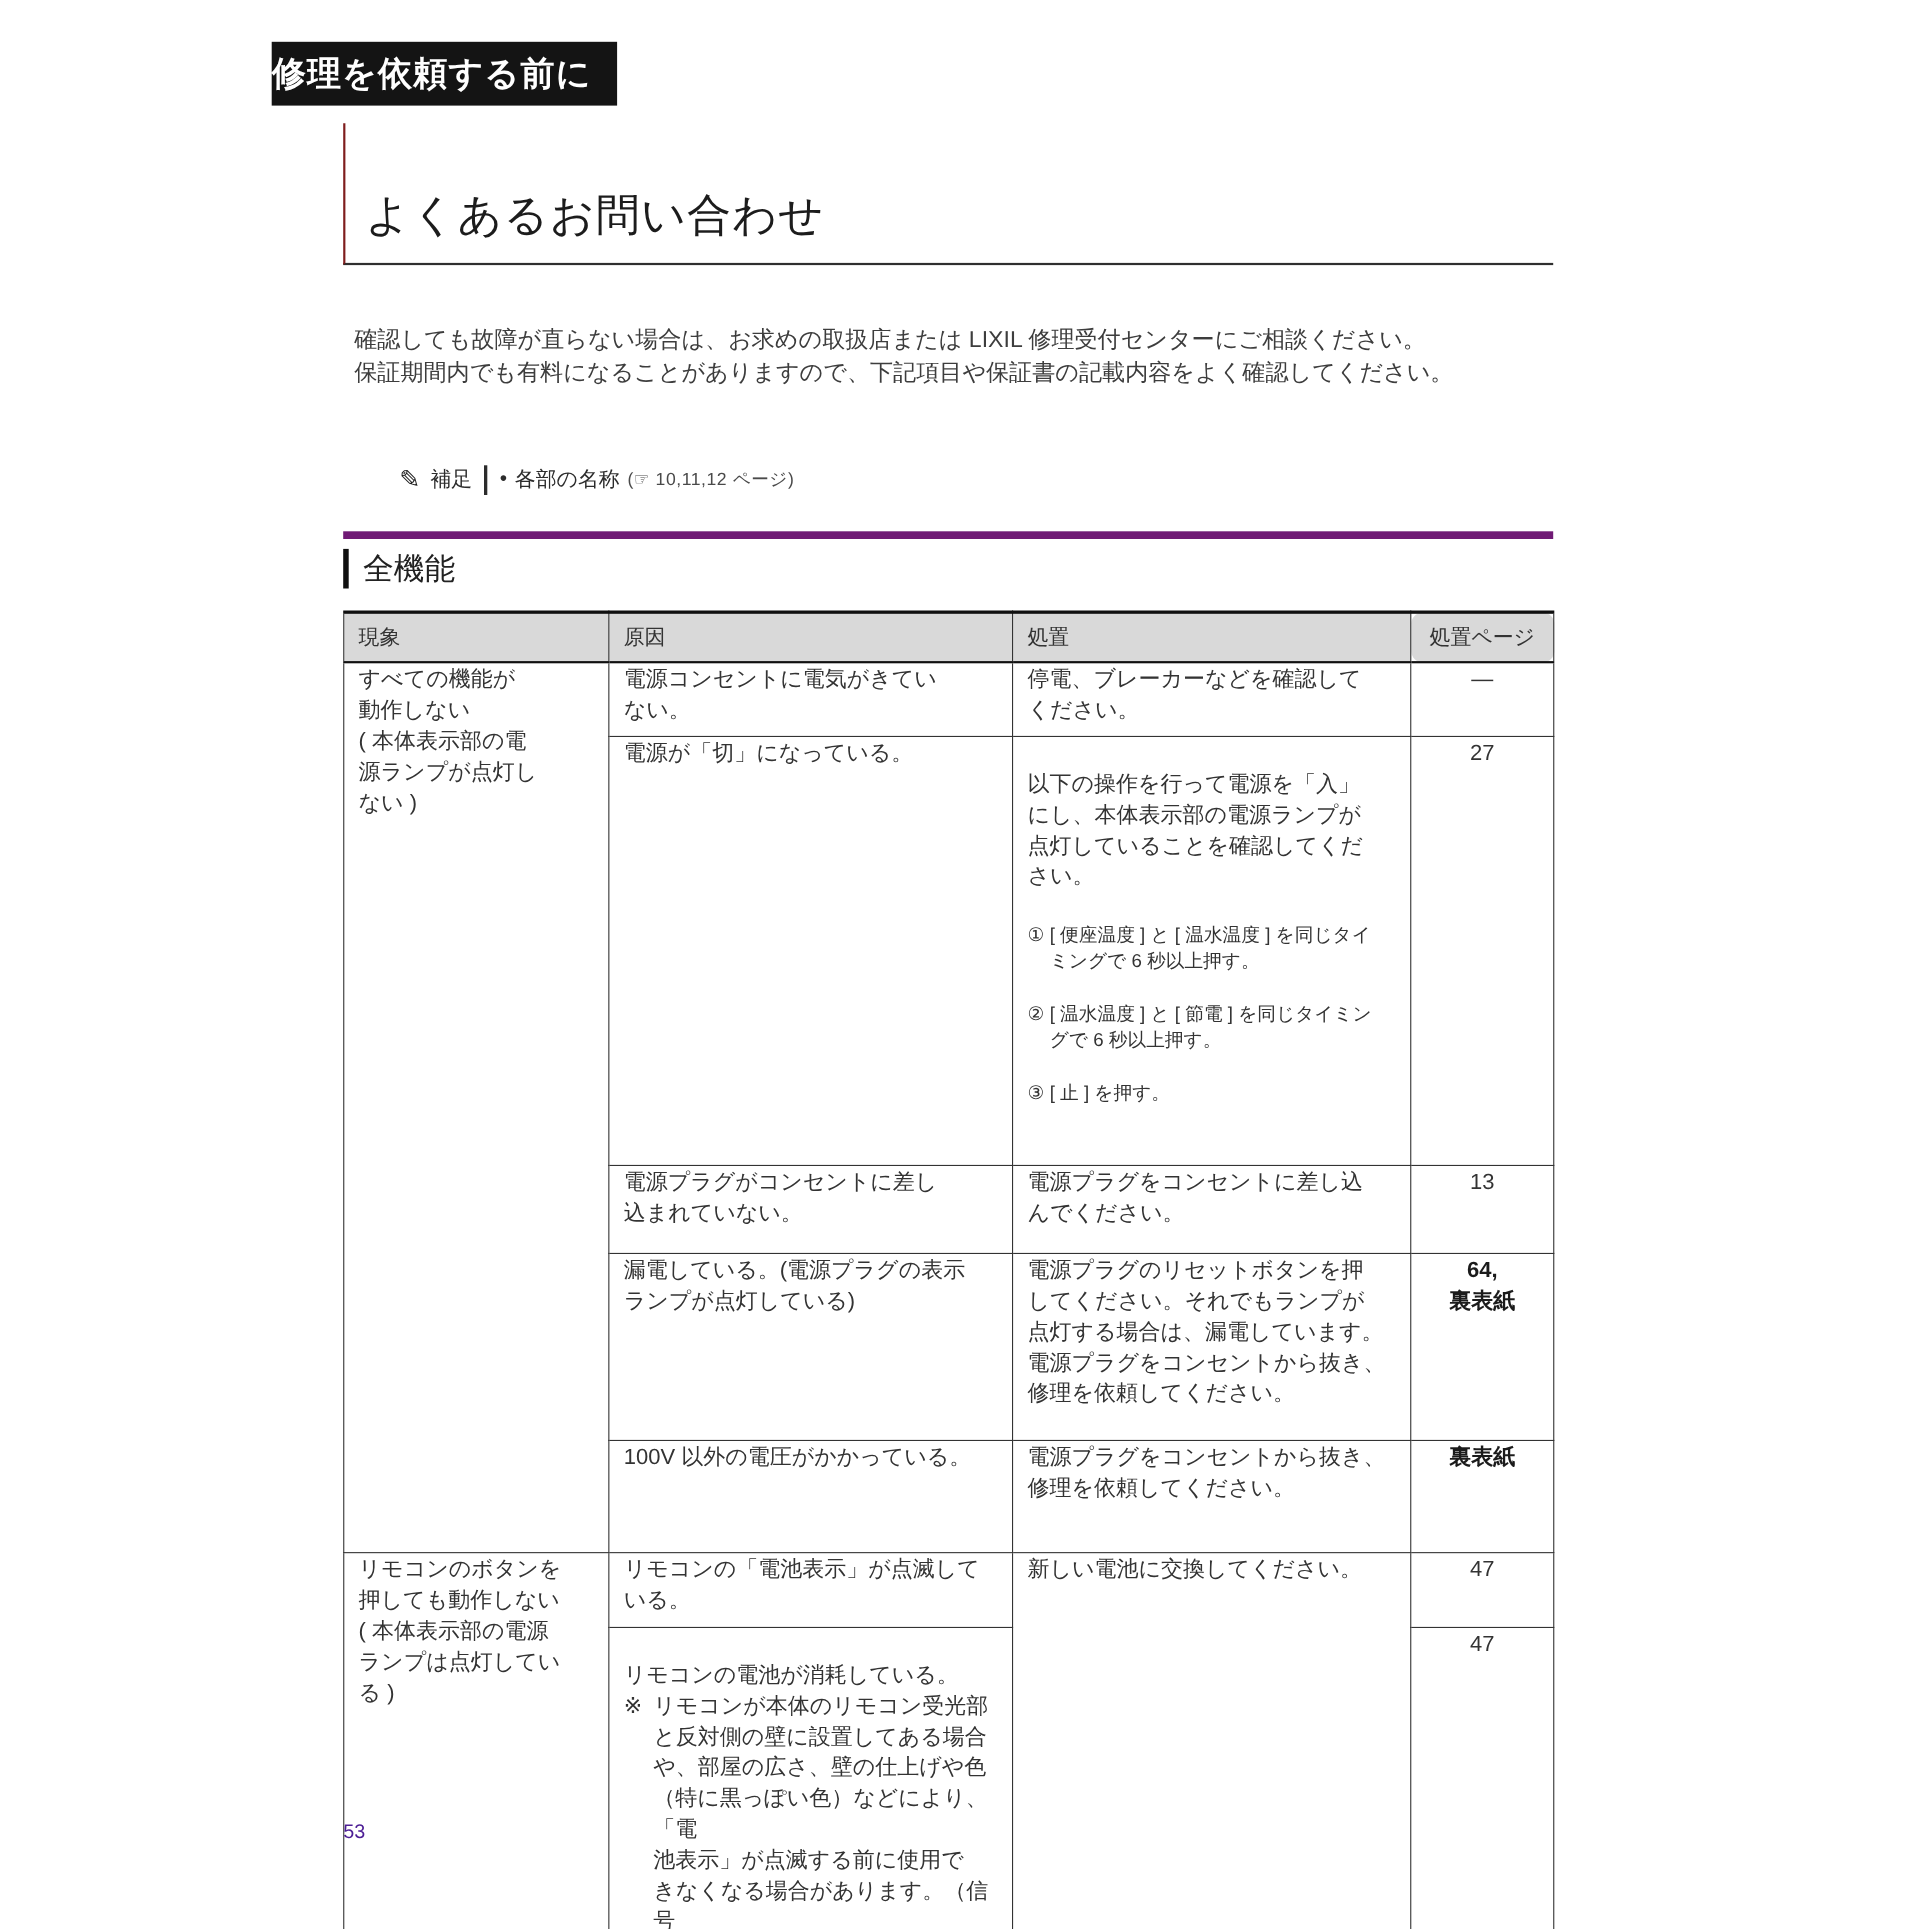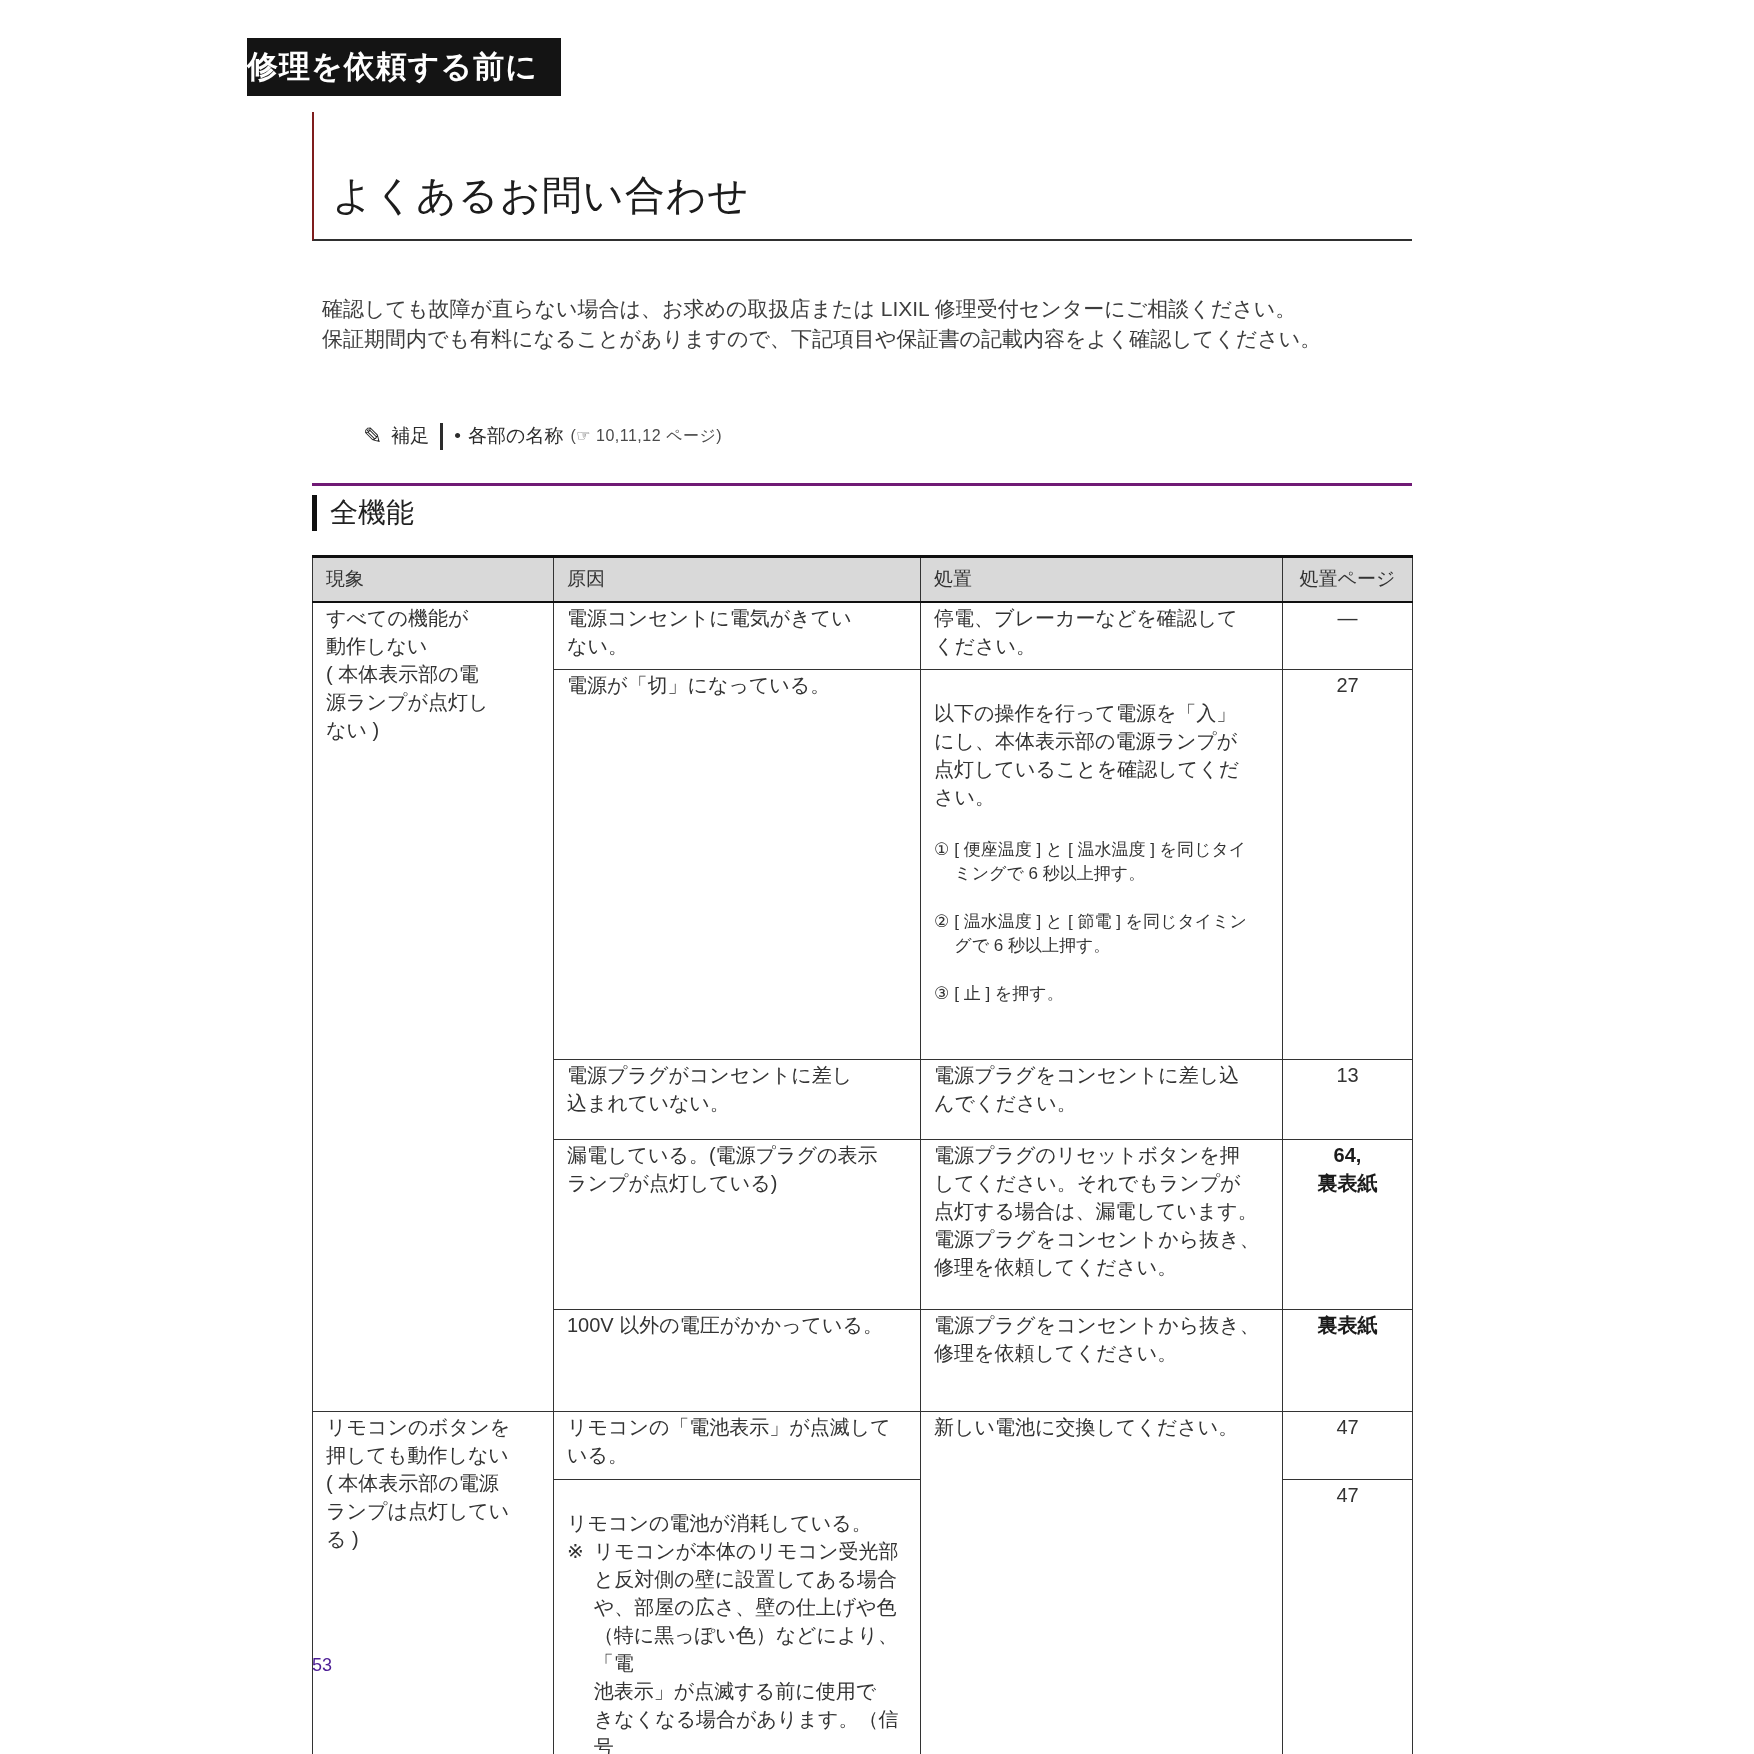--- a/index.html
+++ b/index.html
@@ -32,38 +32,38 @@
     display:flex; align-items:center; font-size:19px; color:#2c2c2c;
   }
   .pencil { font-size:23px; margin-right:9px; color:#1c1c1c; }
   .note-label { font-weight:400; }
   .note-divider { width:3px; height:27px; background:#2c2c2c; margin:0 11px; }
   .note-bullet { margin-right:7px; }
   .note-ref { font-size:16px; color:#4a4a4a; margin-left:7px; letter-spacing:.5px; }
   
   .section {
     position:absolute; left:312px; top:483px; width:1100px;
-    border-top:3px solid #701a75; padding-top:8px;
+    border-top:7px solid #701a75; padding-top:8px;
     display:flex; align-items:center;
   }
   .accent-bar { width:5px; height:36px; background:#101010; margin-right:13px; flex:0 0 auto; }
   .section h2 { font-size:28px; font-weight:400; color:#222222; }
   
   table.tbl {
     position:absolute; left:312px; top:555px; width:1100px;
     border-collapse:collapse; table-layout:fixed;
     border-top:3px solid #101010; border-bottom:3px solid #101010;
     border-left:1px solid #333; border-right:1px solid #333;
   }
   .tbl th {
     background:#d9d9d9; border:1px solid #333; border-bottom:2px solid #101010;
     font-weight:400; text-align:left; vertical-align:middle;
     font-size:19px; color:#333333; padding:8px 13px; height:45px;
   }
-  .tbl th.c-page { text-align:center; padding:8px 4px; }
+  .tbl th.c-page { text-align:center; padding:8px 4px;border-radius:10px; }
   .tbl td {
     border:1px solid #333; vertical-align:top;
     font-size:20px; line-height:28px; color:#333333;
     padding:1px 13px; white-space:pre-line;
   }
   .tbl td.page { text-align:center; padding-left:4px; padding-right:4px; }
   .tbl td.page.bold { font-weight:bold; color:#1b1b1b; }
   tr.r1 { height:68px; }  tr.r2 { height:237px; } tr.r3 { height:80px; }
   tr.r4 { height:170px; } tr.r5 { height:102px; } tr.r6 { height:68px; }
   tr.r7 { height:220px; }

